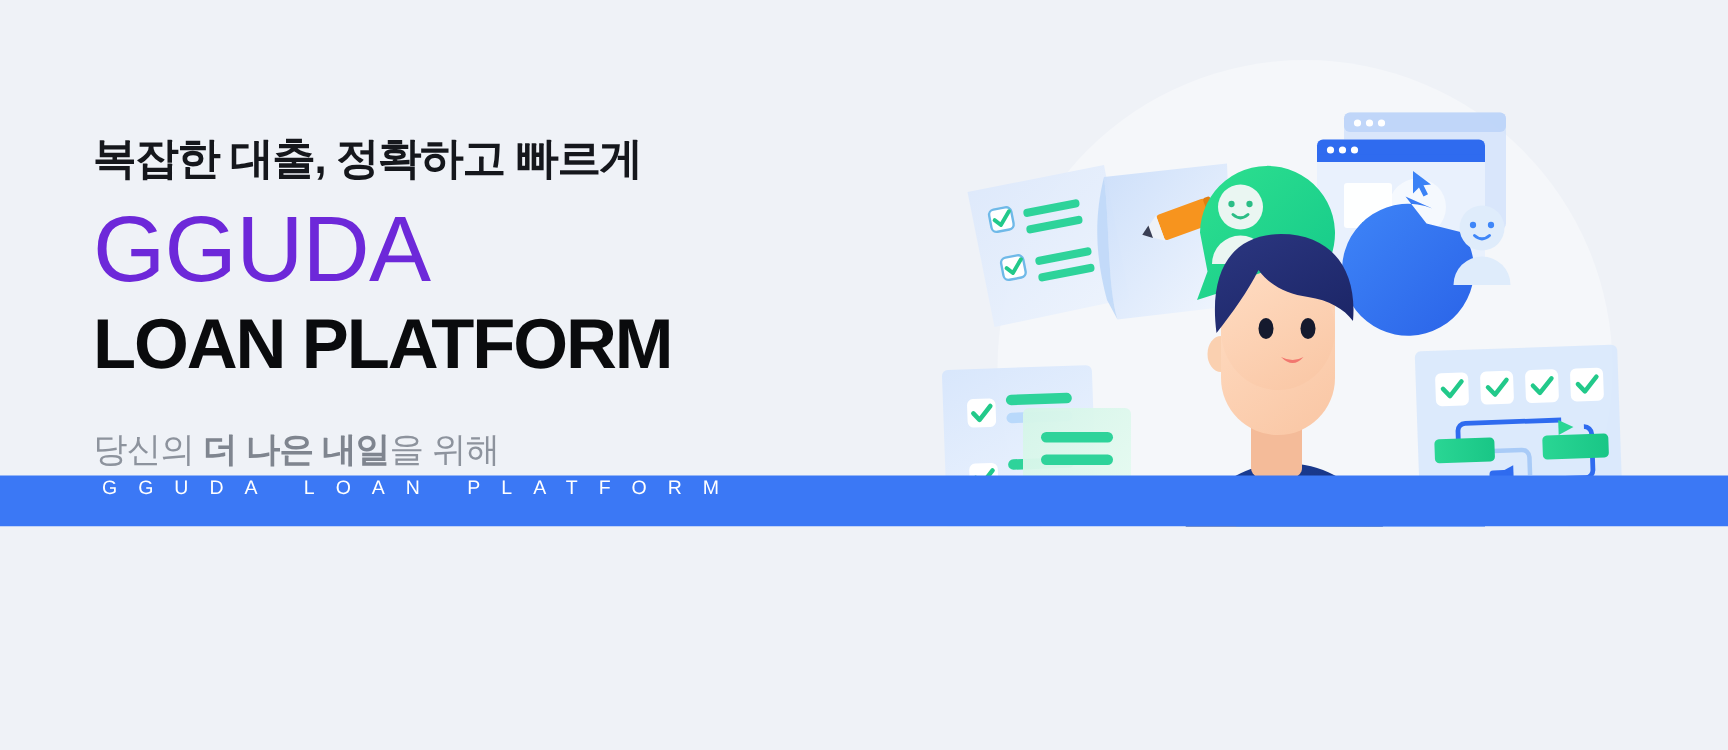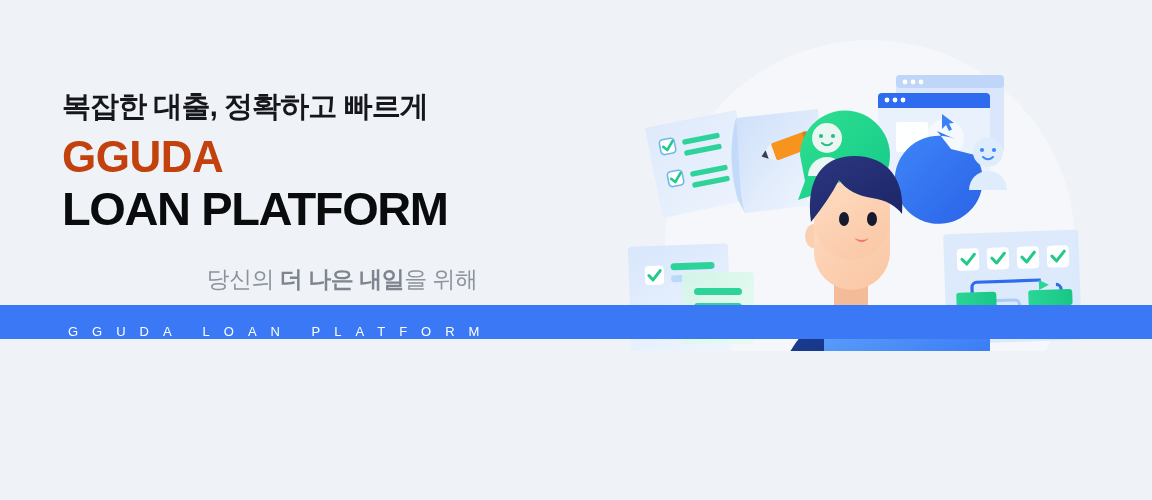--- a/index.html
+++ b/index.html
@@ -34,23 +34,23 @@
   .eyebrow {
     font-size: 29px;
     font-weight: 700;
     color: #15171c;
     letter-spacing: -0.9px;
     line-height: 1.25;
     white-space: nowrap;
     margin: 0 0 8px 0;
   }
   .brand-line {
-    font-size: 44px;
-    font-weight: 700;
-    color: #c2410c;
+    font-size: 62px;
+    font-weight: 400;
+    color: #6d28d9;
     letter-spacing: -0.5px;
     line-height: 1.12;
     margin: 0;
     white-space: nowrap;
   }
   .product-line {
     font-size: 47px;
     font-weight: 700;
     color: #0a0b0d;
     letter-spacing: -1.4px;
@@ -63,32 +63,32 @@
     font-size: 23px;
     font-weight: 400;
     color: #8d939d;
     line-height: 1.52;
     letter-spacing: -0.5px;
   }
   .tagline .em {
     font-weight: 700;
     color: #7f858f;
   }
-  .tagline-row { white-space: nowrap; text-align: center; }
+  .tagline-row { white-space: nowrap; }
 
   
   .ribbon {
     position: absolute;
     left: 0;
     right: 0;
-    bottom: 12px;
+    bottom: 0;
     height: 34px;
     background: #3b78f5;
     display: flex;
-    align-items: flex-end;
+    align-items: flex-start;
     overflow: hidden;
     z-index: 30;
   }
   .ribbon-text {
     color: #ffffff;
     font-size: 13px;
     font-weight: 500;
     letter-spacing: 14px;
     padding-left: 68px;
     white-space: nowrap;

